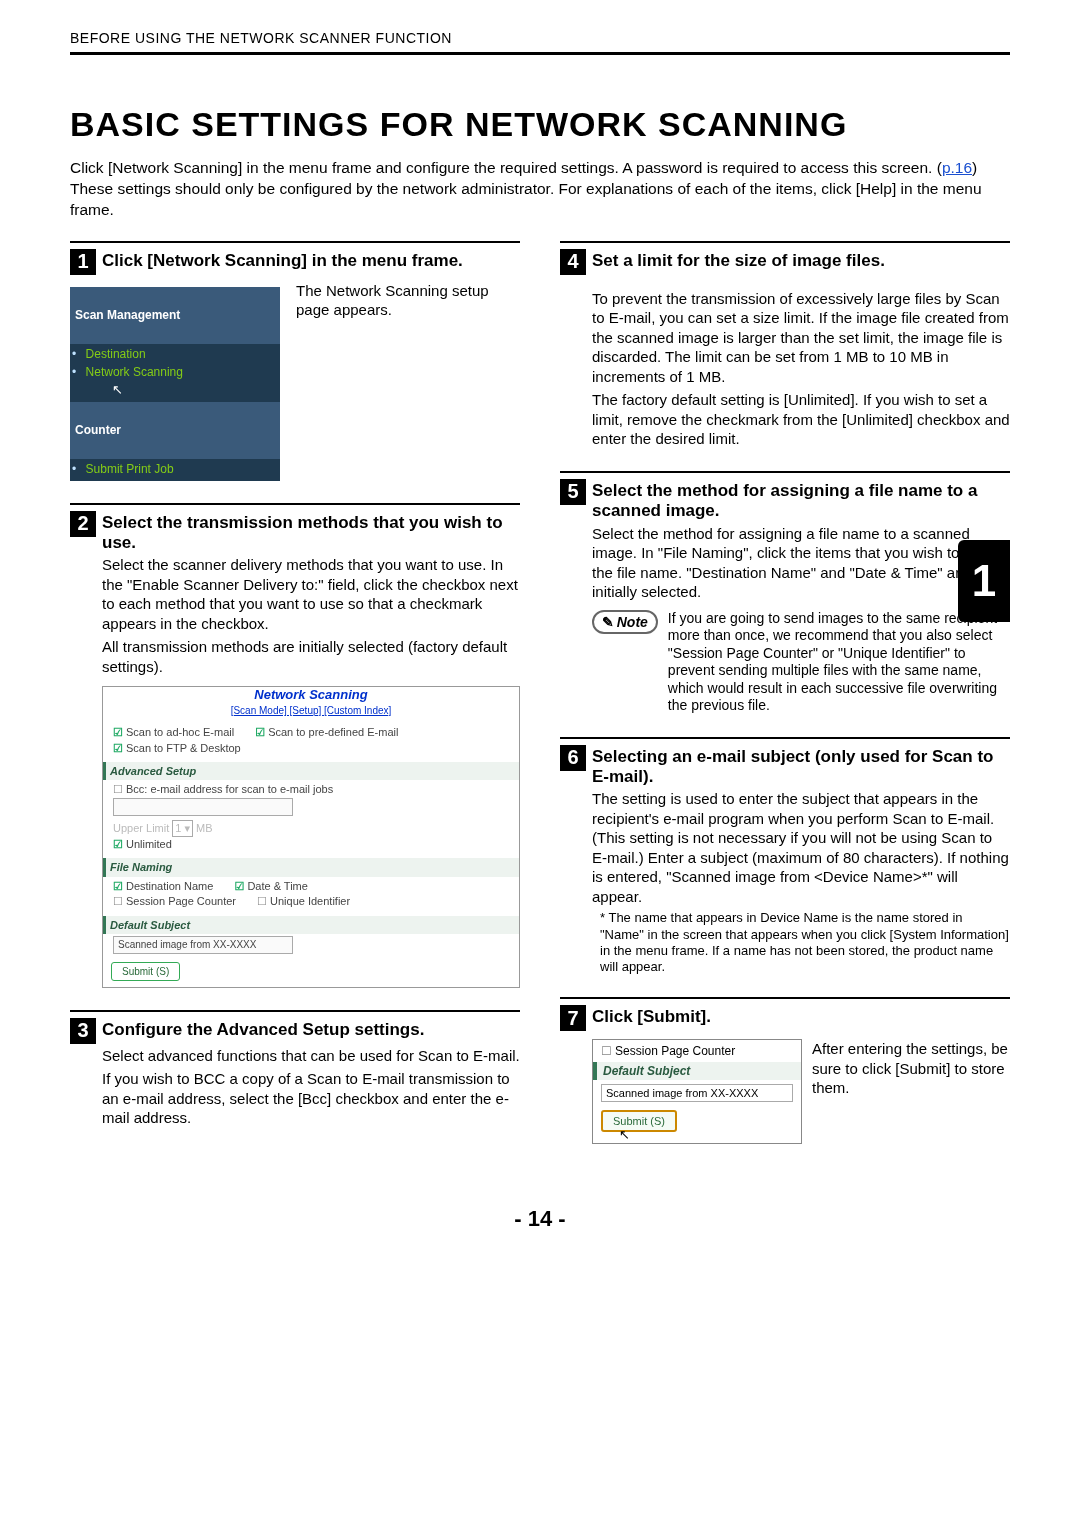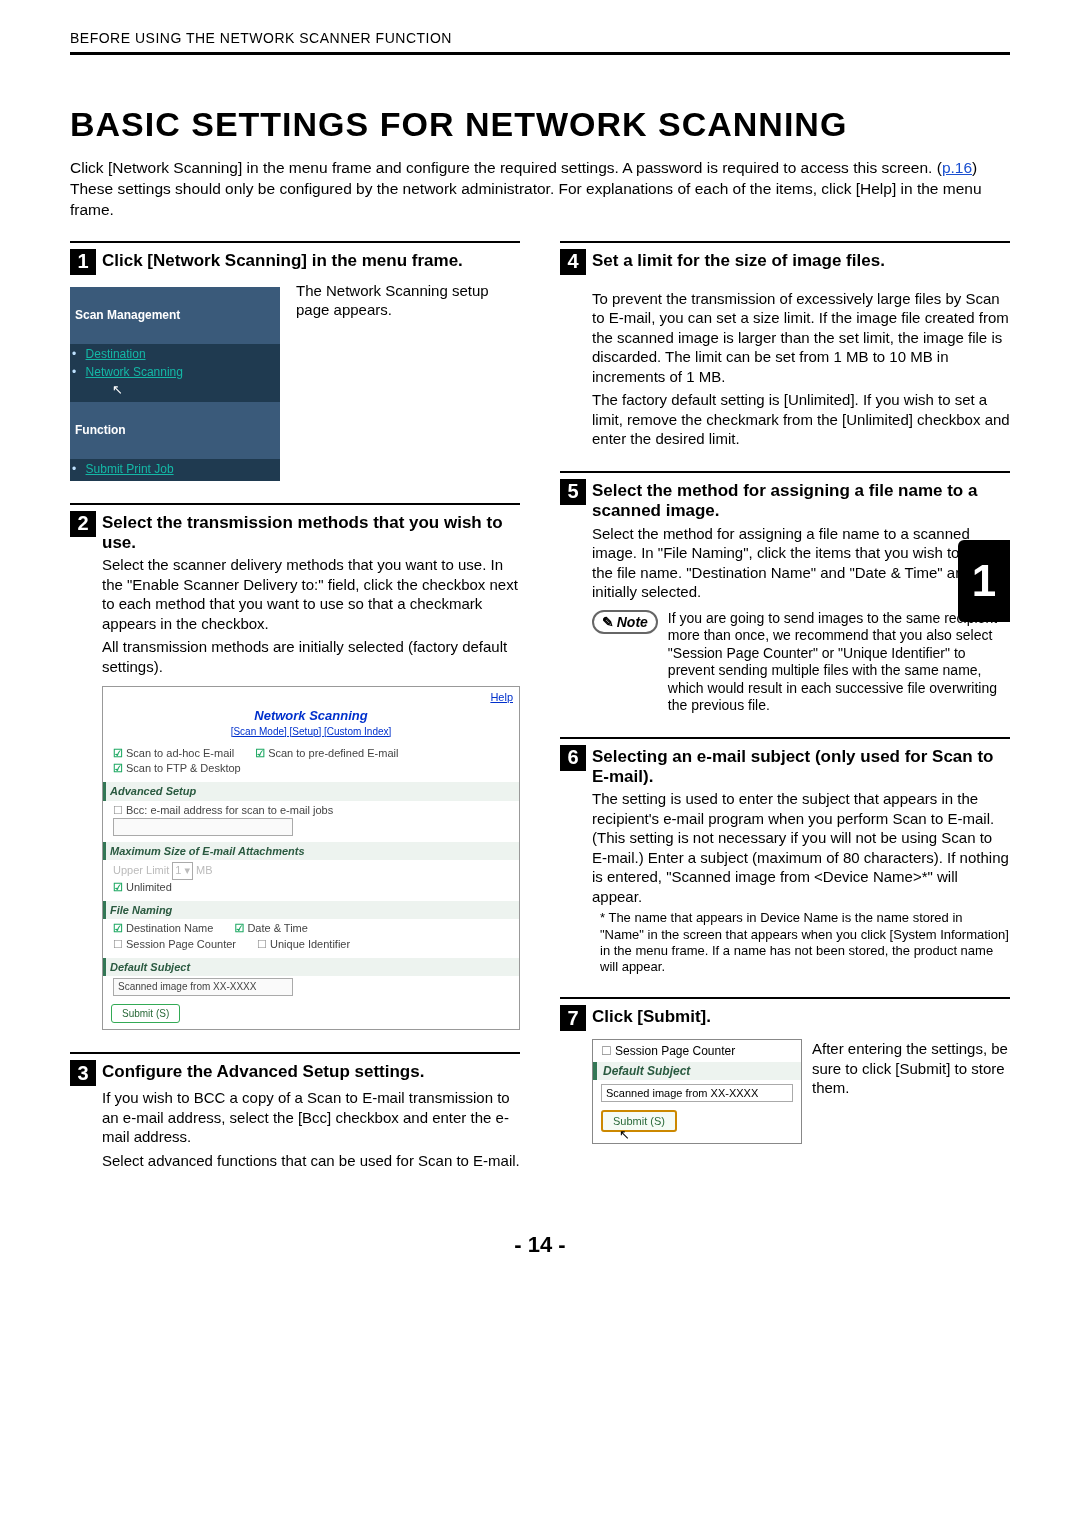--- a/index.html
+++ b/index.html
@@ -75,21 +75,21 @@
 
   
   .scan-mgmt-box {
     margin-top: 10px;
     margin-left: 0;
     width: 210px;
     font-size: 12px;
     line-height: 1.45;
   }
   .scan-mgmt-box .hd { background: #3a5a7a; color:#fff; padding: 20px 5px; font-weight: bold; }
-  .scan-mgmt-box .lnk { color: #14b8a6; text-decoration: underline; padding-left: 6px;}
+  .scan-mgmt-box .lnk { color: #84cc16; padding-left: 6px;}
   .scan-mgmt-box .bullet::before{content:"• "; color:#bfe2ff;}
   .darkbg { background: #1f3a50; color:#fff; padding:2px 2px;}
   .cursor { font-size: 13px; margin-left: 40px; color:#fff; }
   .step1-flex { display:flex; gap:16px; align-items:flex-start; }
   .step1-right { font-size:15px; line-height:1.3; flex:1; padding-top:4px;}
 
   
   .cfg-panel {
     margin-top: 10px;
     border: 1px solid #999;
@@ -176,56 +176,54 @@
           <div class="step-title">Click [Network Scanning] in the menu frame.</div>
         </div>
         <div class="step1-flex">
           <div class="scan-mgmt-box">
             <div class="hd">Scan Management</div>
             <div class="darkbg">
               <div class="bullet"><span class="lnk">Destination</span></div>
               <div class="bullet"><span class="lnk">Network Scanning</span></div>
               <div class="cursor">↖</div>
             </div>
-            <div class="hd">Function</div>
+            <div class="hd">Counter</div>
             <div class="darkbg">
               <div class="bullet"><span class="lnk">Submit Print Job</span></div>
             </div>
           </div>
           <div class="step1-right">The Network Scanning setup page appears.</div>
         </div>
       </div>
 
       <div class="step">
         <hr class="step-hr">
         <div class="step-head">
           <div class="step-num">2</div>
           <div class="step-title">Select the transmission methods that you wish to use.</div>
         </div>
         <div class="step-body">
           <p>Select the scanner delivery methods that you want to use. In the "Enable Scanner Delivery to:" field, click the checkbox next to each method that you want to use so that a checkmark appears in the checkbox.</p>
           <p>All transmission methods are initially selected (factory default settings).</p>
 
           <div class="cfg-panel">
-            <div class="cfg-help">Help</div>
             <div class="cfg-title">Network Scanning</div>
             <div class="cfg-sublinks">[Scan Mode] [Setup] [Custom Index]</div>
 
             <div class="cfg-row">
               <label><span class="cfg-check">☑</span> <span>Scan to ad-hoc E-mail</span></label>
               <label><span class="cfg-check">☑</span> <span>Scan to pre-defined E-mail</span></label><br>
               <label><span class="cfg-check">☑</span> <span>Scan to FTP &amp; Desktop</span></label>
             </div>
 
             <div class="cfg-sect">Advanced Setup</div>
             <div class="cfg-row">
               <label><span class="cfg-unchk">☐</span> <span>Bcc: e-mail address for scan to e-mail jobs</span></label> <span class="cfg-input-box">&nbsp;</span>
             </div>
 
-            <div class="cfg-sect">Maximum Size of E-mail Attachments</div>
             <div class="cfg-row">
               <span class="grey">Upper Limit</span>
               <span class="sel grey"><span>1</span> ▾</span>
               <span class="grey">MB</span><br>
               <label><span class="cfg-check">☑</span> <span>Unlimited</span></label>
             </div>
 
             <div class="cfg-sect">File Naming</div>
             <div class="cfg-row">
               <label><span class="cfg-check">☑</span> <span>Destination Name</span></label>
@@ -245,22 +243,22 @@
         </div>
       </div>
 
       <div class="step">
         <hr class="step-hr">
         <div class="step-head">
           <div class="step-num">3</div>
           <div class="step-title">Configure the Advanced Setup settings.</div>
         </div>
         <div class="step-body">
+          <p>Select advanced functions that can be used for Scan to E-mail.</p>
           <p>If you wish to BCC a copy of a Scan to E-mail transmission to an e-mail address, select the [Bcc] checkbox and enter the e-mail address.</p>
-          <p>Select advanced functions that can be used for Scan to E-mail.</p>
         </div>
       </div>
 
     </div>
 
     <div class="col">
 
       <div class="step">
         <hr class="step-hr">
         <div class="step-head">

